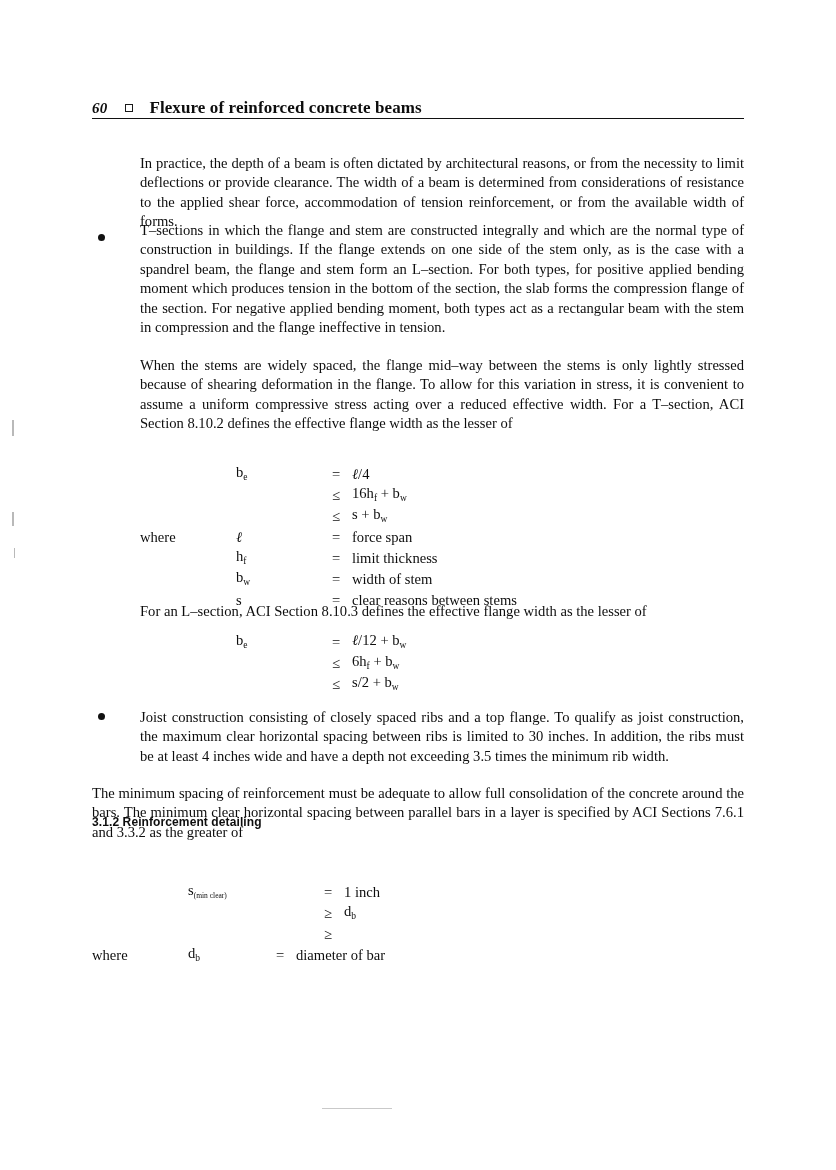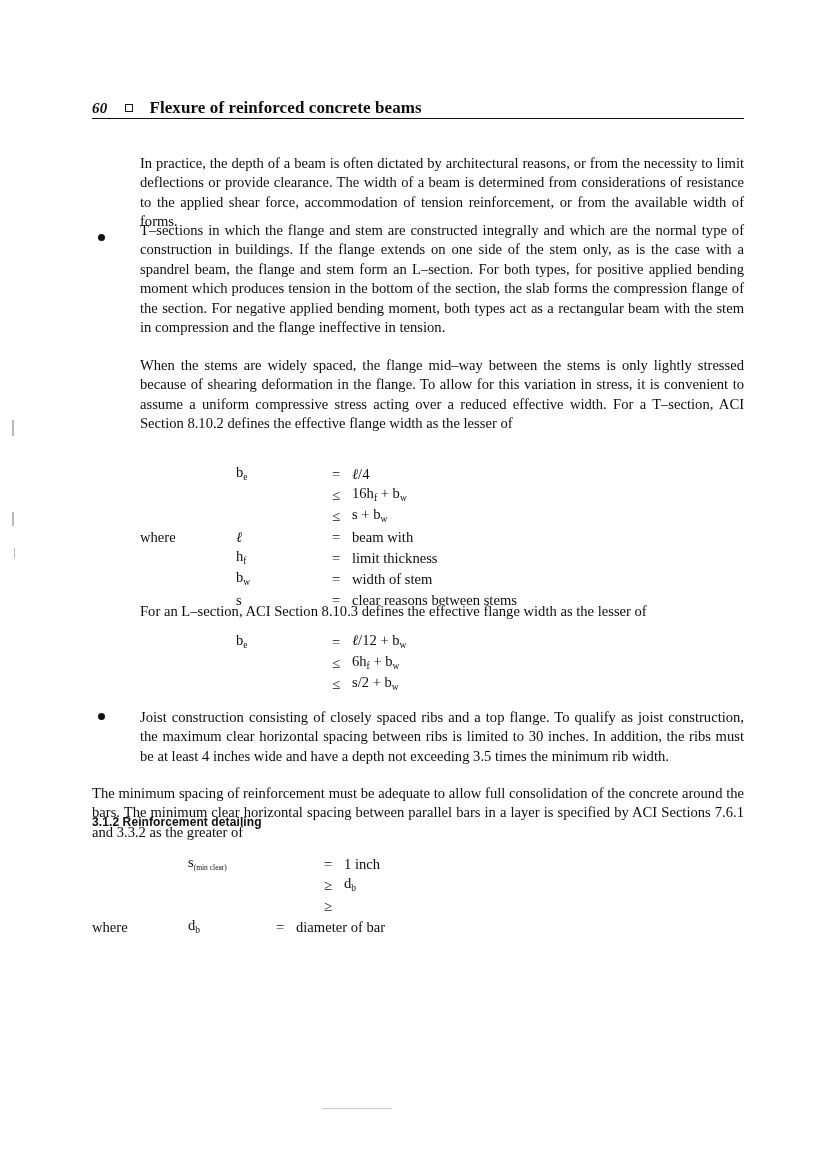--- a/index.html
+++ b/index.html
@@ -187,21 +187,21 @@
     <div class="eq-row">
       <span class="eq-where"></span>
       <span class="eq-sym"></span>
       <span class="eq-rel">≤</span>
       <span class="eq-val">s + b<sub>w</sub></span>
     </div>
     <div class="eq-row">
       <span class="eq-where">where</span>
       <span class="eq-sym ital">ℓ</span>
       <span class="eq-rel">=</span>
-      <span class="eq-val">beam with</span>
+      <span class="eq-val">force span</span>
     </div>
     <div class="eq-row">
       <span class="eq-where"></span>
       <span class="eq-sym">h<sub>f</sub></span>
       <span class="eq-rel">=</span>
       <span class="eq-val">limit thickness</span>
     </div>
     <div class="eq-row">
       <span class="eq-where"></span>
       <span class="eq-sym">b<sub>w</sub></span>
@@ -239,21 +239,21 @@
     </div>
   </div>
 
   <div class="bullet" style="top:704px;"><span></span></div>
   <div class="block indent-body" style="top:700px;margin-top:8px;"><b class="run-in">Joist construction</b><span> consisting of closely spaced ribs and a top flange.  To qualify as joist construction, the maximum clear horizontal spacing between ribs is limited to 30 inches.  In addition, the ribs must be at least 4 inches wide and have a depth not exceeding 3.5 times the minimum rib width.</span></div>
 
   <div class="sec-head" style="top:791px;">3.1.2 Reinforcement detailing</div>
 
   <div class="block full-body" style="top:784px;">The minimum spacing of reinforcement must be adequate to allow full consolidation of the concrete around the bars.  The minimum clear horizontal spacing between parallel bars in a layer is specified by ACI Sections 7.6.1 and 3.3.2 as the greater of</div>
 
-  <div class="eq" style="left:92px; top:854px;">
+  <div class="eq" style="left:92px; top:882px;">
     <div class="eq-row">
       <span class="eq-where"></span>
       <span class="eq-sym" style="flex:0 0 136px; width:136px;">s<span class="tiny-sub">(min clear)</span></span>
       <span class="eq-rel">=</span>
       <span class="eq-val">1 inch</span>
     </div>
     <div class="eq-row">
       <span class="eq-where"></span>
       <span class="eq-sym" style="flex:0 0 136px; width:136px;"></span>
       <span class="eq-rel">≥</span>

